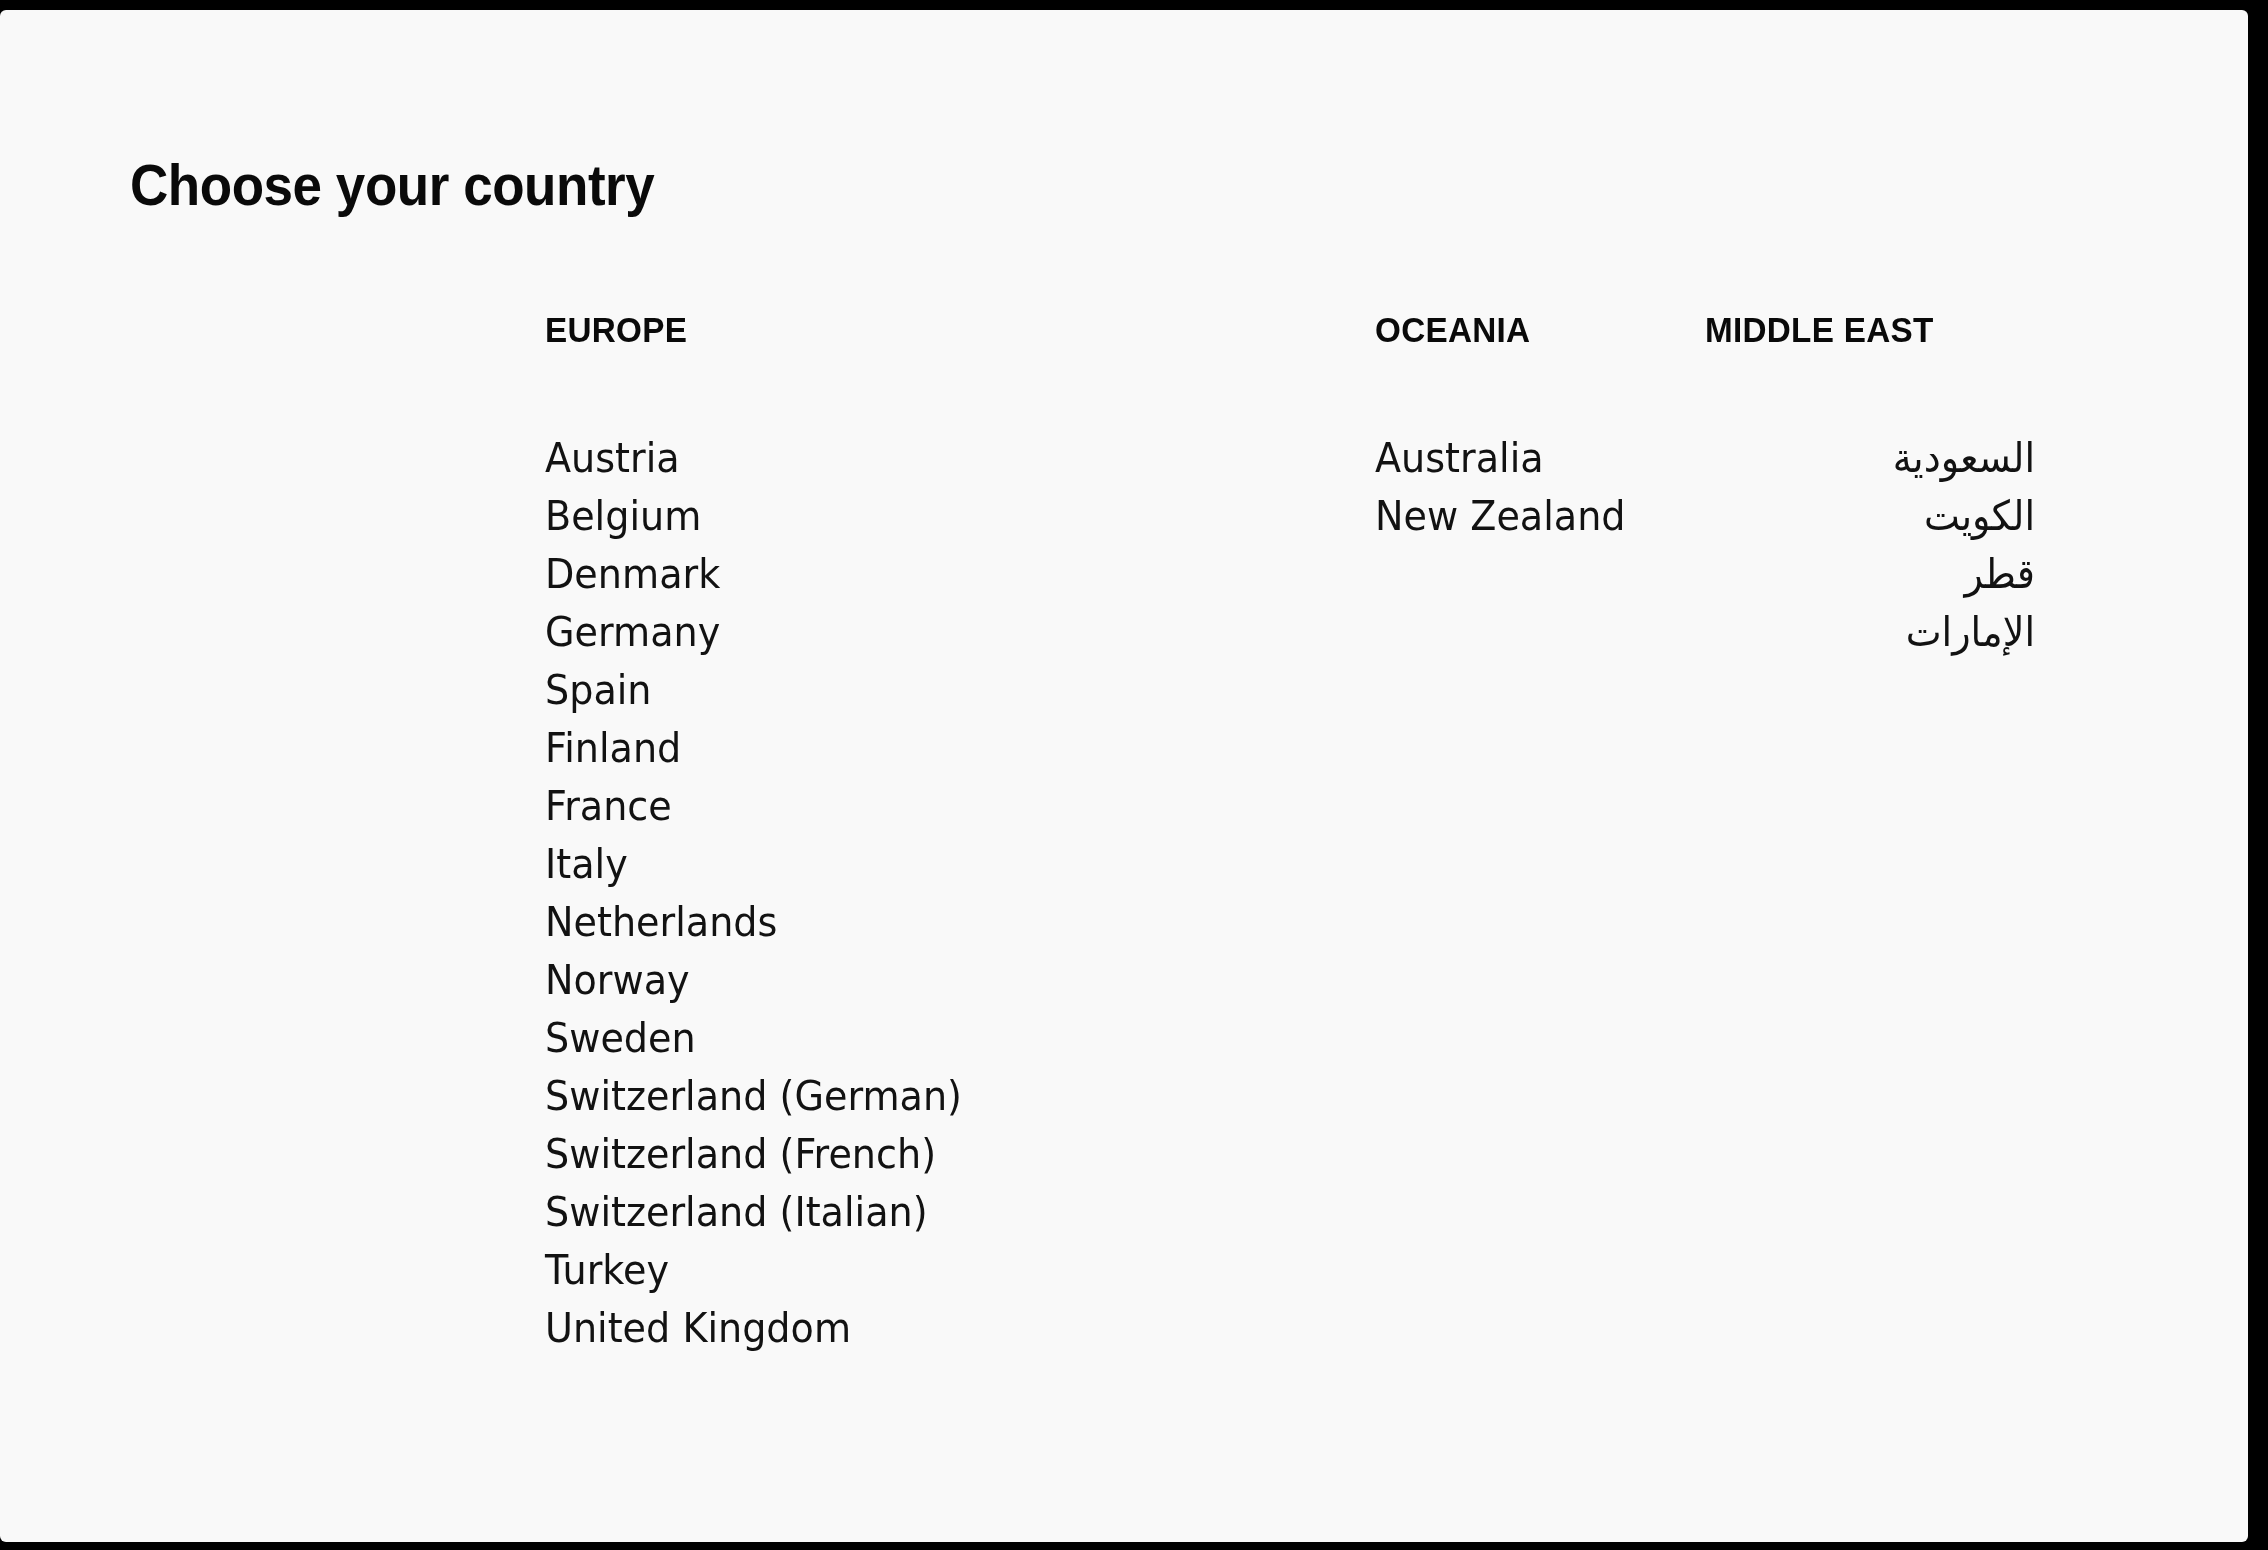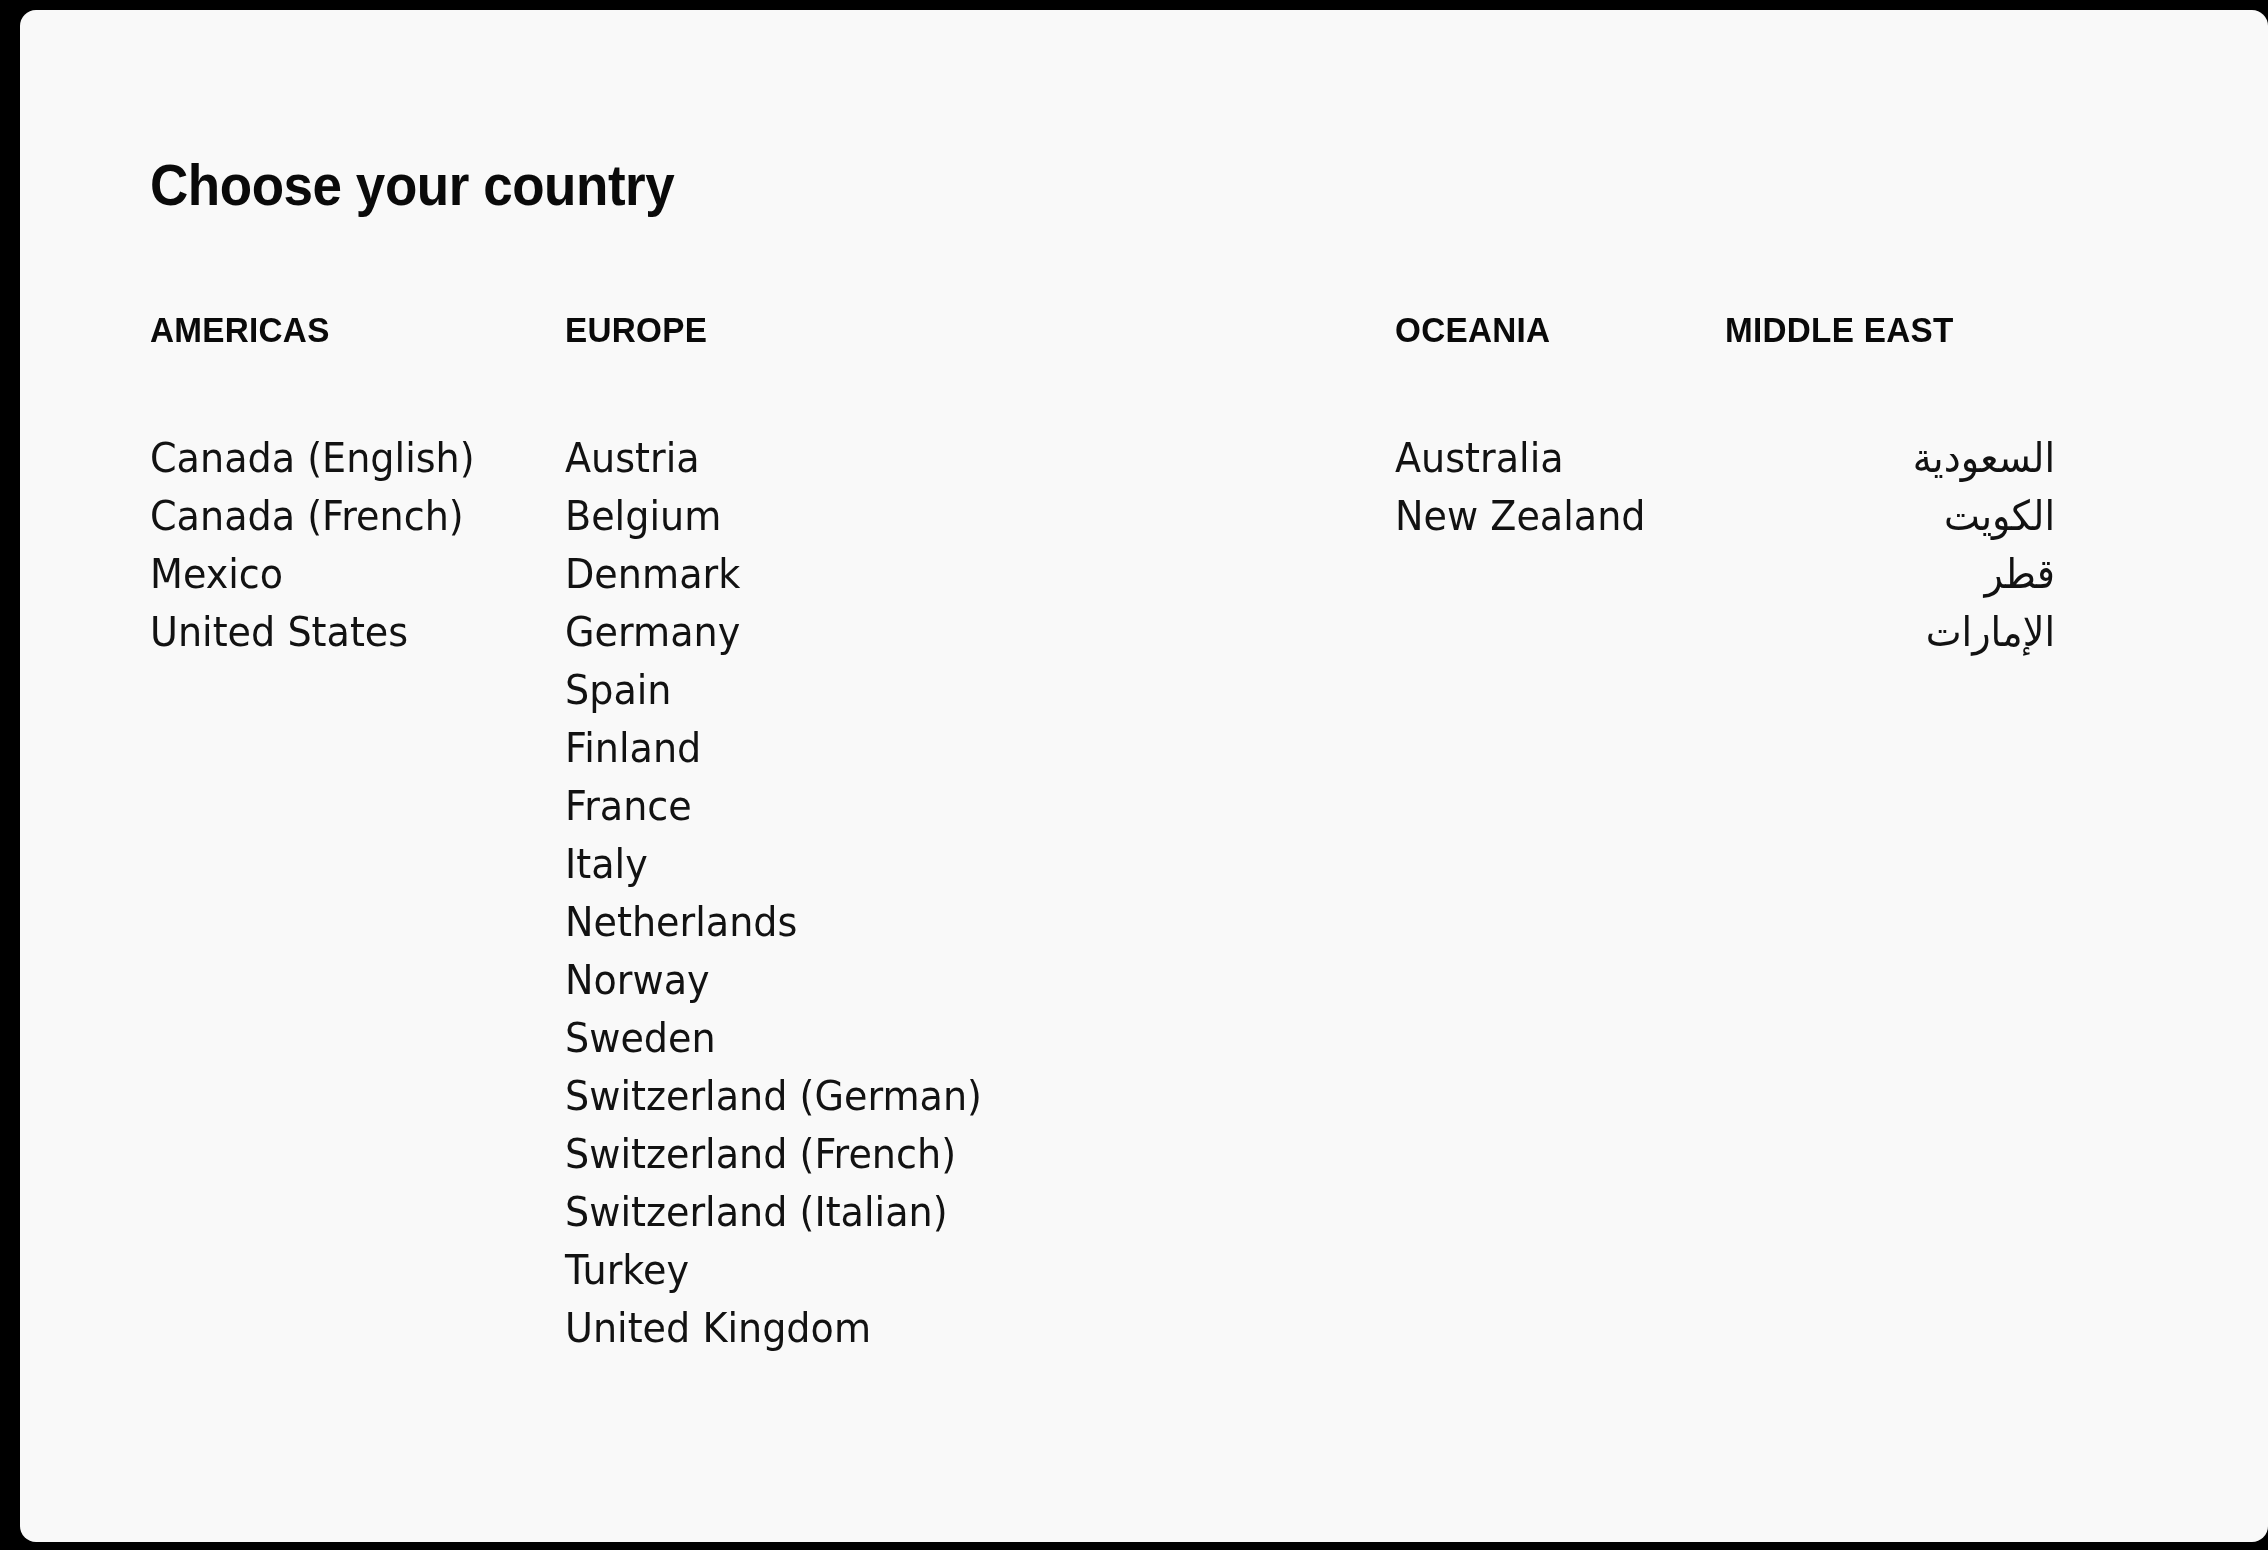--- a/index.html
+++ b/index.html
@@ -9,26 +9,26 @@
   }
   body {
     width: 2268px;
     height: 1550px;
     overflow: hidden;
     font-family: "Liberation Sans", sans-serif;
   }
 
   #card {
     position: absolute;
-    left: 20px;
+    left: 0;
     top: 10px;
     width: 2248px;
     height: 1532px;
     background: #f9f9f9;
-    border-radius: 16px;
+    border-radius: 6px;
     overflow: hidden;
     text-decoration: underline;
   }
 
   #page-title {
     position: absolute;
     left: 130px;
     top: 104px;
     font-family: "Liberation Sans Narrow", "Liberation Sans", sans-serif;
     font-weight: bold;
@@ -99,29 +99,20 @@
 </style>
 </head>
 <body>
 
 <div id="card">
 
   <h1 id="page-title">Choose your country</h1>
 
   <div id="columns">
 
-    <div class="column col-0">
-      <div class="col-head">AMERICAS</div>
-      <ul class="col-list">
-        <li>Canada (English)</li>
-        <li>Canada (French)</li>
-        <li>Mexico</li>
-        <li>United States</li>
-      </ul>
-    </div>
 
     <div class="column col-1">
       <div class="col-head">EUROPE</div>
       <ul class="col-list">
         <li>Austria</li>
         <li>Belgium</li>
         <li>Denmark</li>
         <li>Germany</li>
         <li>Spain</li>
         <li>Finland</li>

